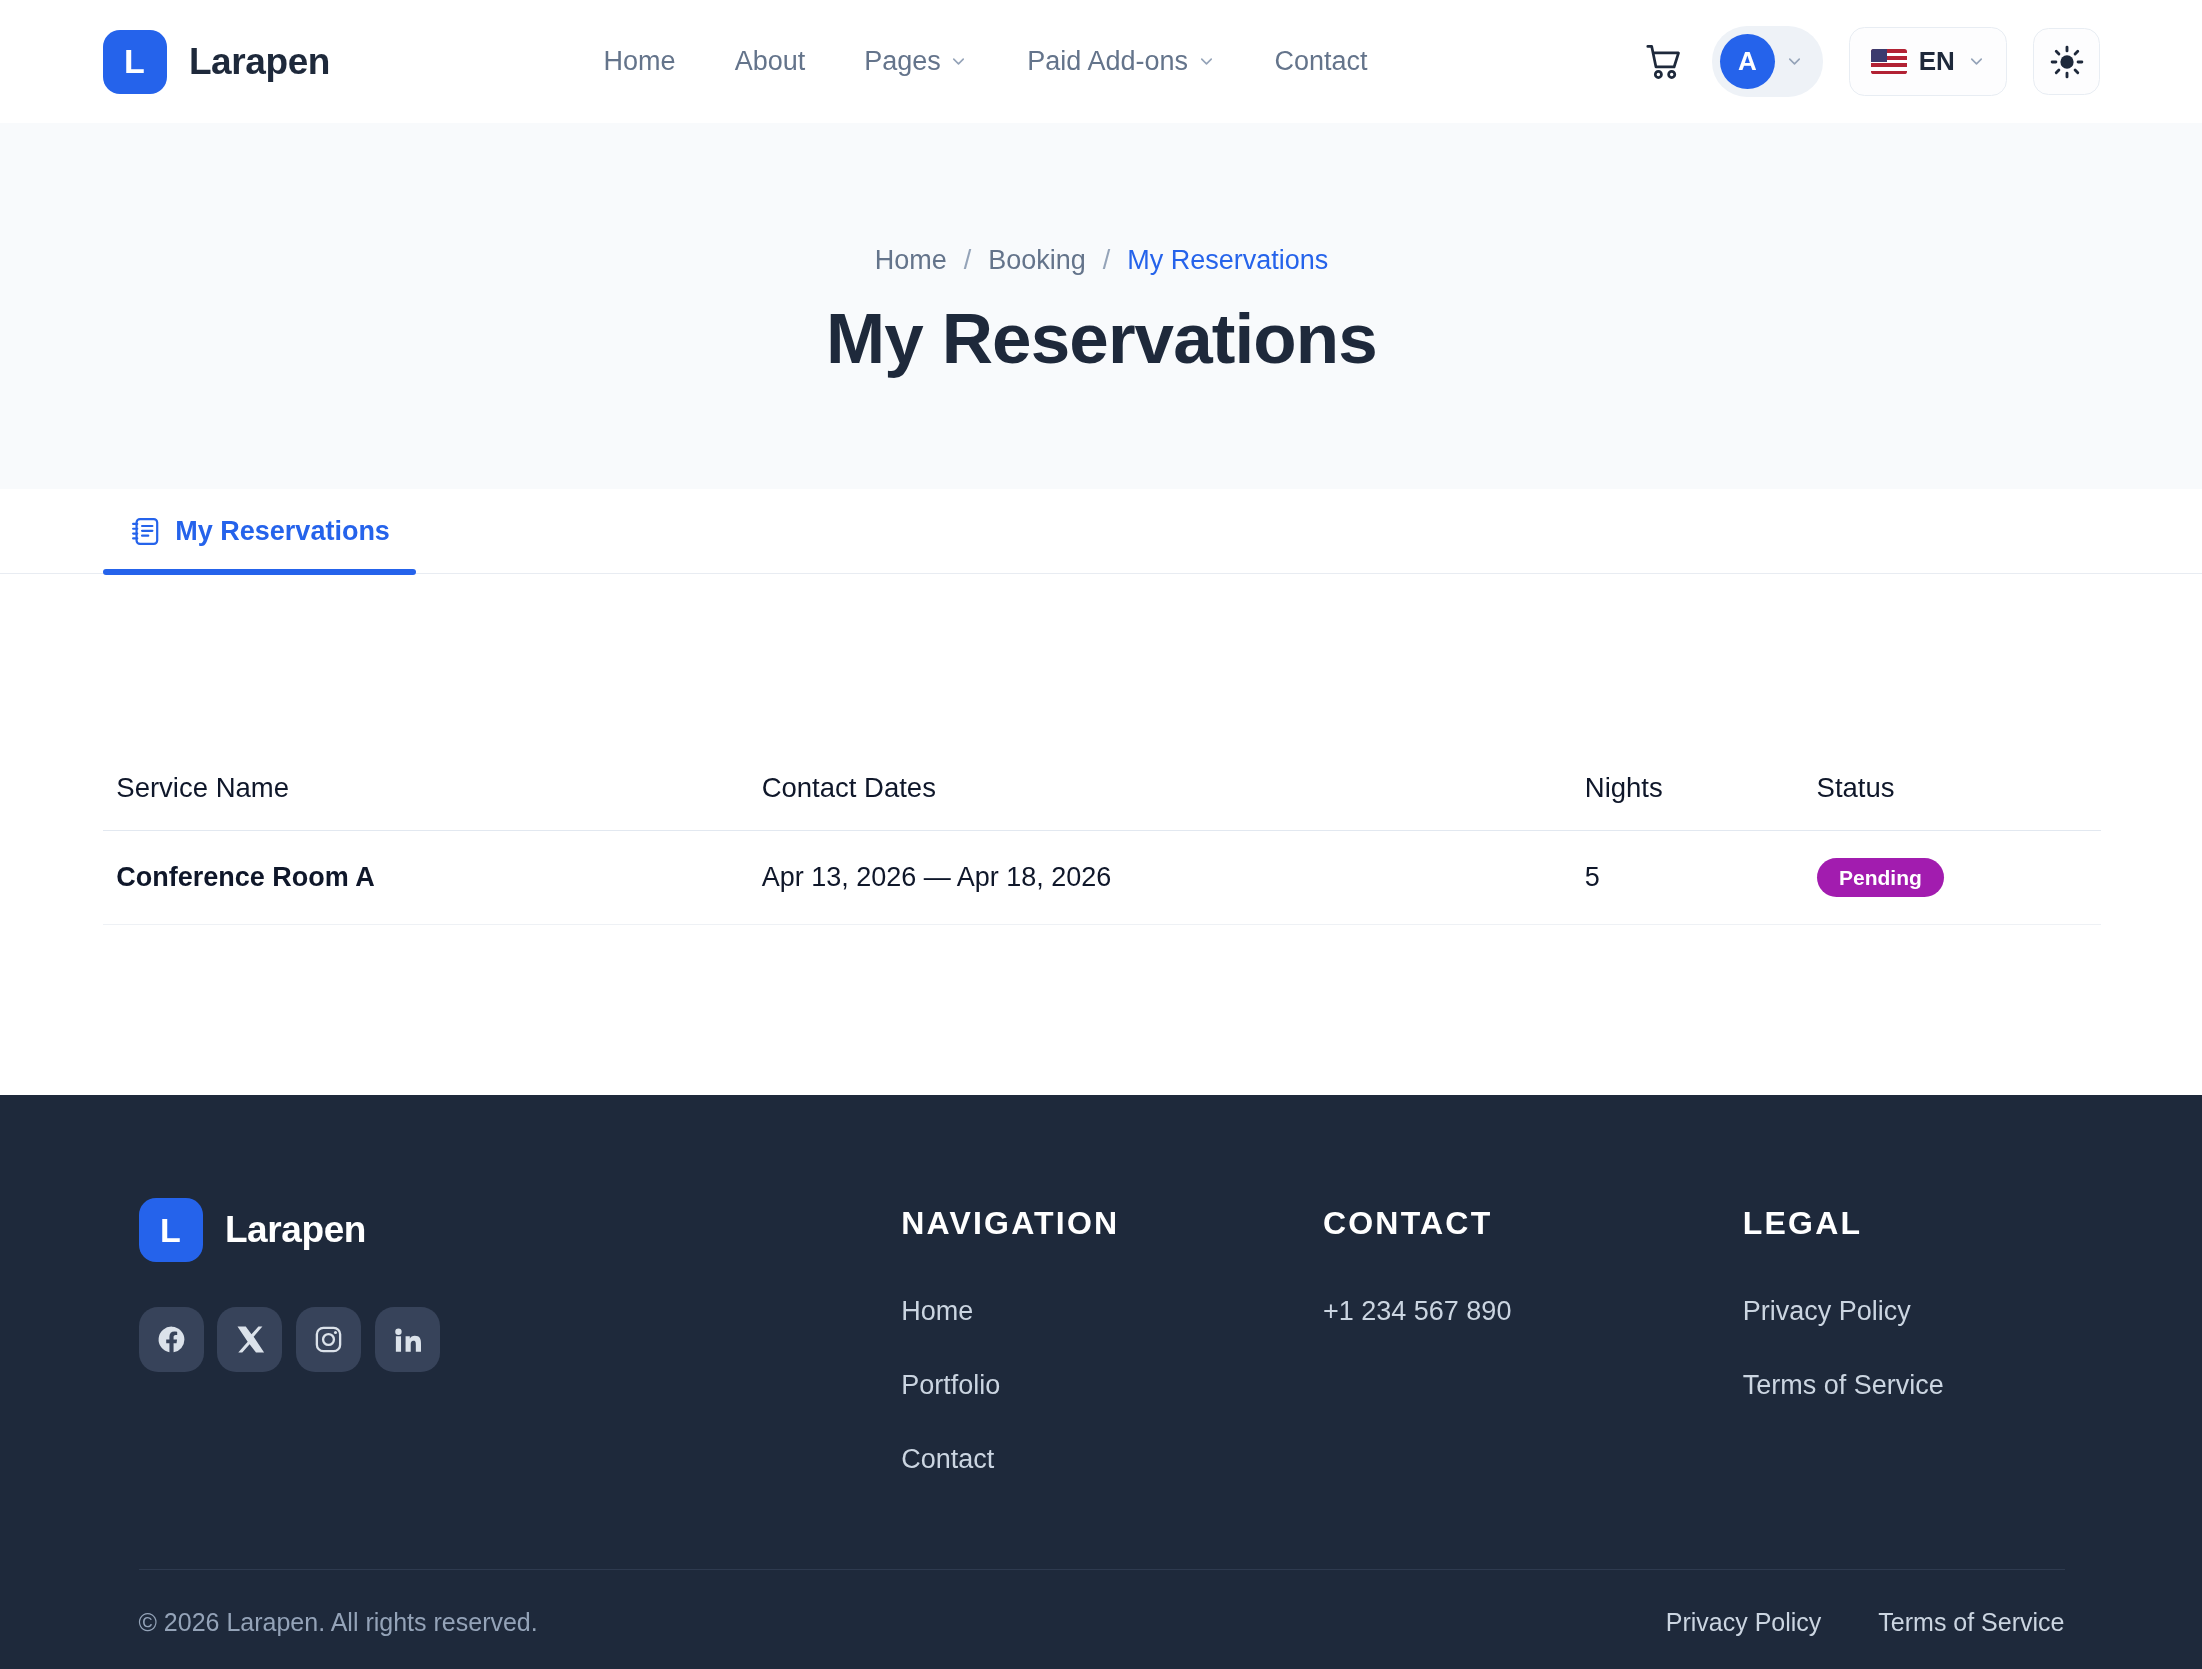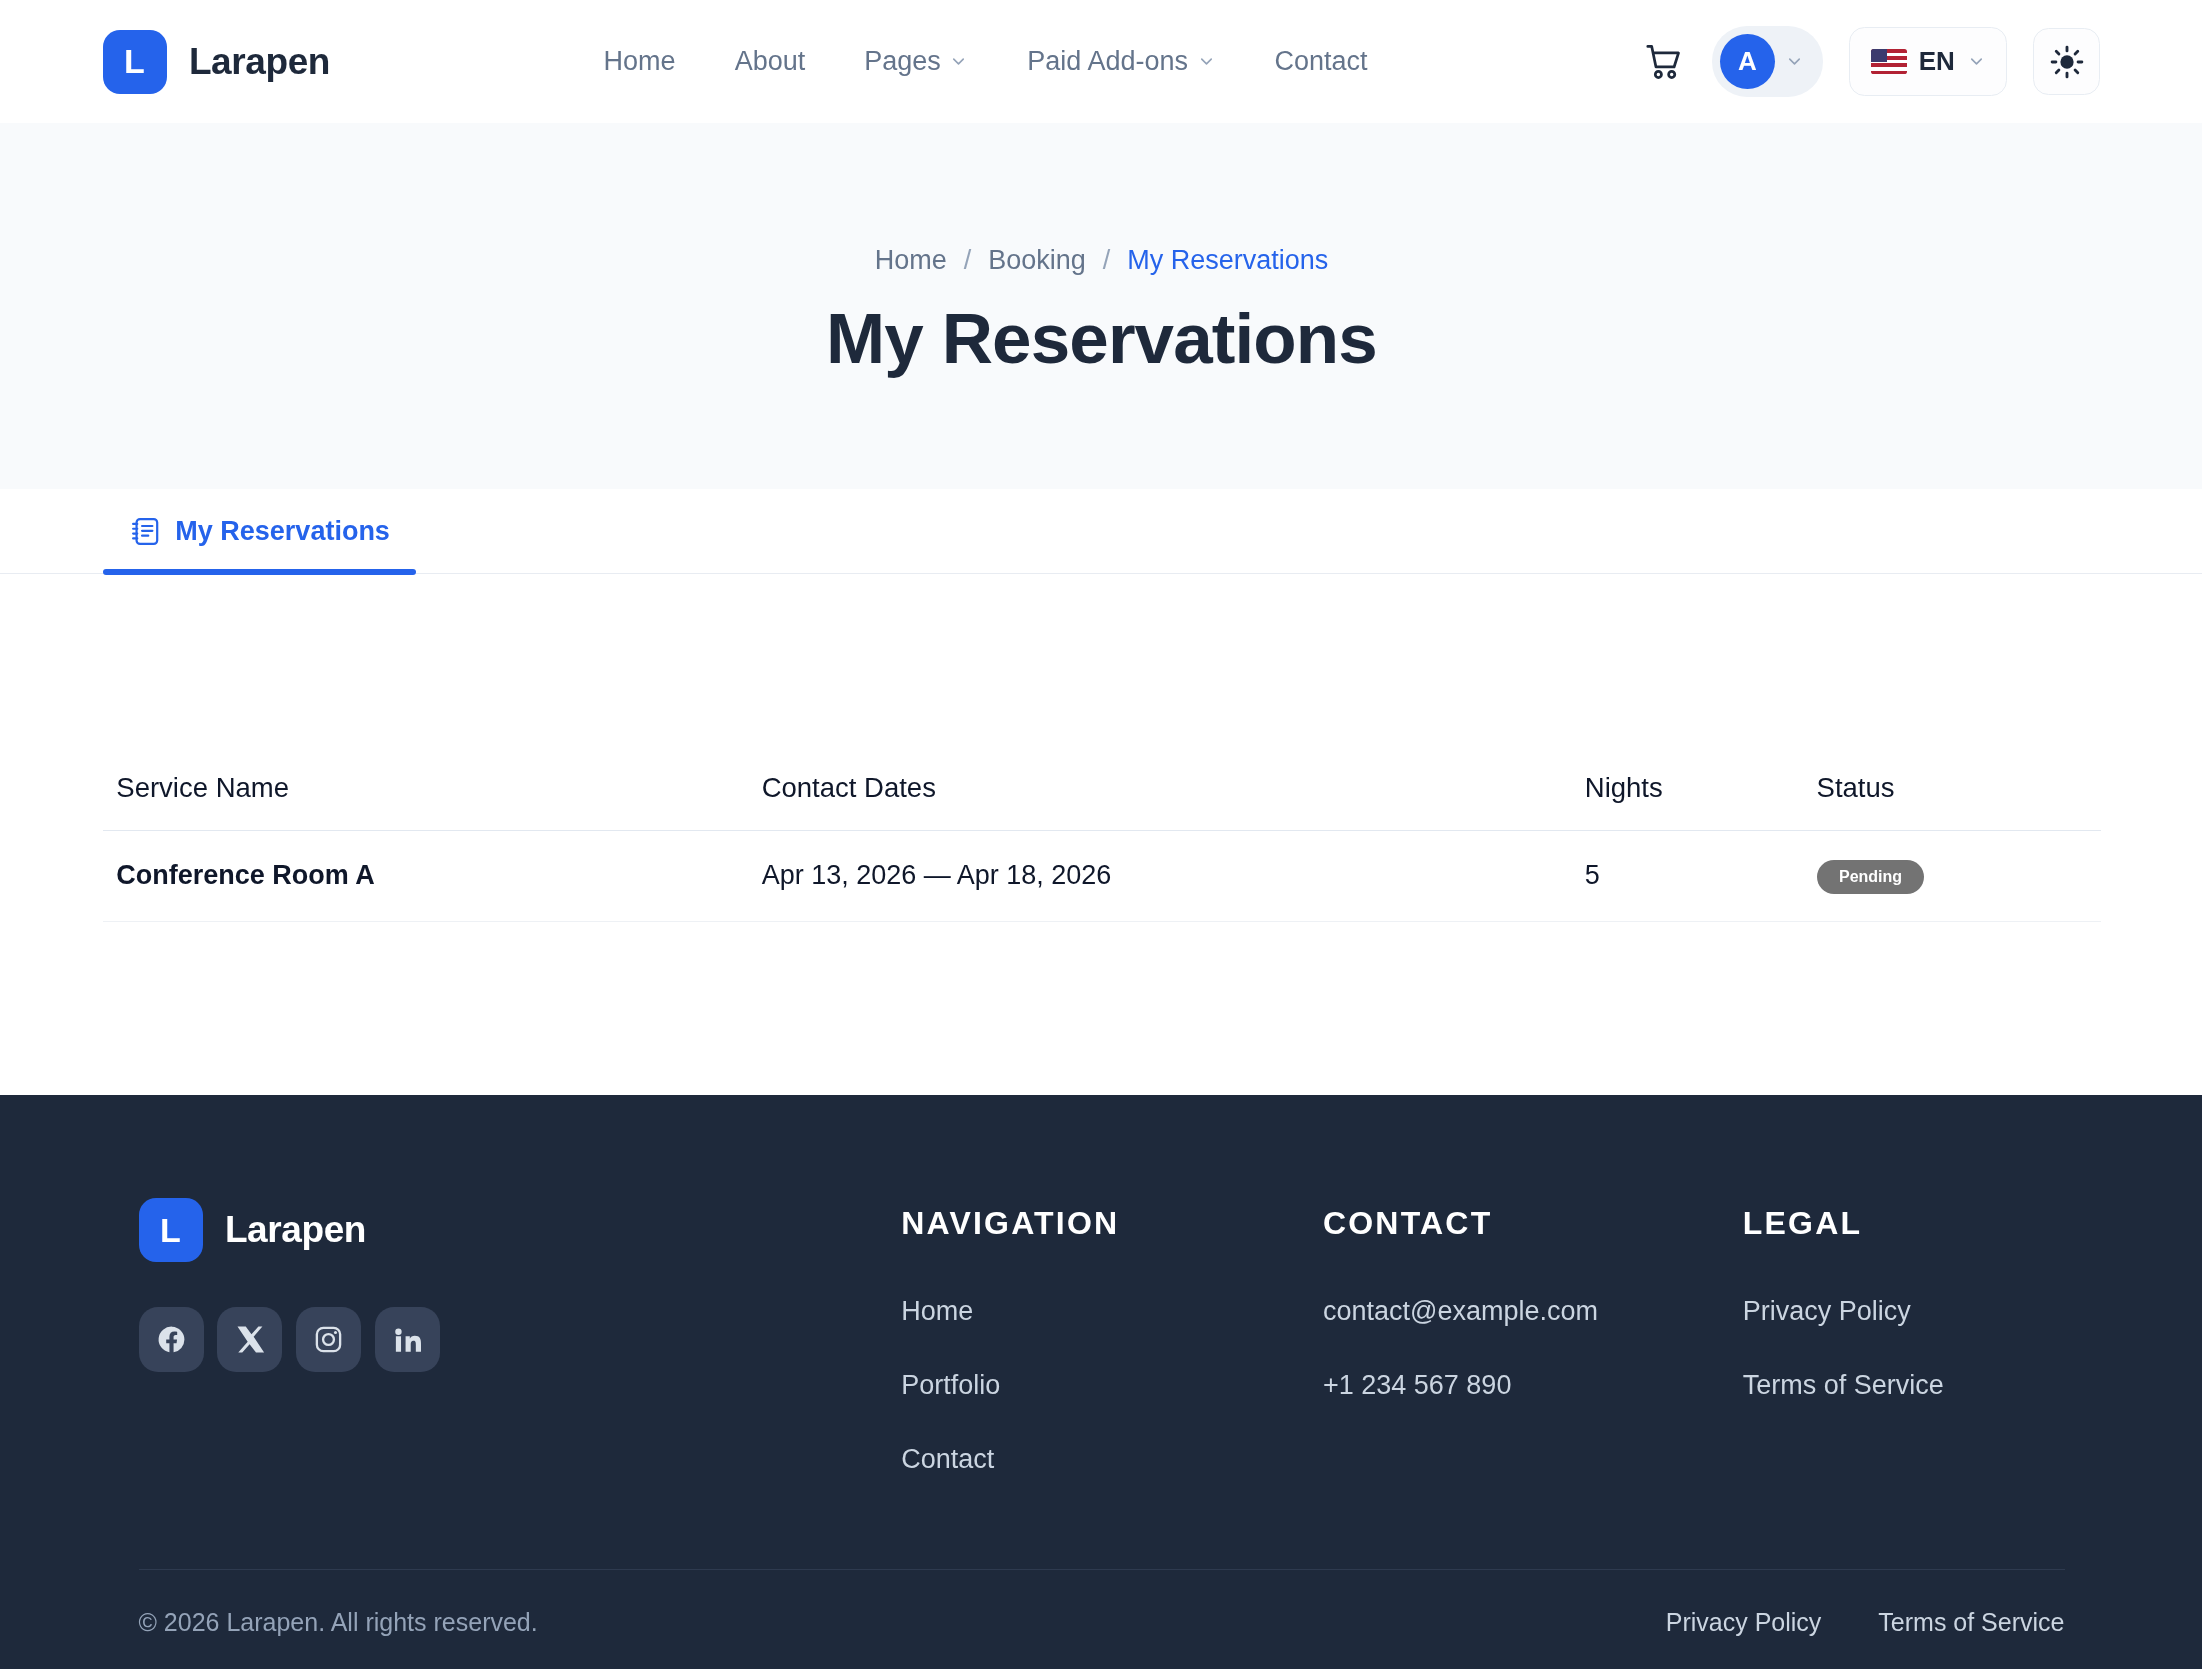--- a/index.html
+++ b/index.html
@@ -69,22 +69,22 @@
 
   
   .main { height: 521px; background: #ffffff; padding-top: 198px; }
   table { width: 100%; border-collapse: collapse; }
   th { text-align: left; font-size: 27.5px; font-weight: 400; color: #0f172a;
     padding: 0 13.8px 26px 13.8px; border-bottom: 1.7px solid #e2e8f0; }
   td { font-size: 27px; color: #0f172a; padding: 27px 13.8px; border-bottom: 1.7px solid #eef1f5; }
   .col-service { width: 32.3%; } .col-dates { width: 41.2%; } .col-nights { width: 11.6%; } .col-status { width: 14.9%; }
   .service-cell { font-weight: 700; }
   .badge {
-    display: inline-block; background: #737373; color: #ffffff;
-    font-size: 16px; font-weight: 700; padding: 7.7px 22.4px; border-radius: 860px; text-align: center;
+    display: inline-block; background: #a21caf; color: #ffffff;
+    font-size: 21px; font-weight: 700; padding: 7.7px 22.4px; border-radius: 860px; text-align: center;
   }
 
   
   .footer { height: 574px; background: #1e293b; color: #cbd5e1; padding-top: 103px; }
   .footer-inner { padding: 0 36px; }
   .footer-grid { display: grid; grid-template-columns: 39.6% 21.9% 21.8% 16.7%; }
   .f-brand { display: flex; align-items: center; gap: 22.4px; cursor: pointer; }
   .f-brand .brand-name { color: #ffffff; }
   .f-desc { margin-top: 40px; font-size: 27px; line-height: 1.6; color: #cbd5e1; max-width: 533px; }
   .socials { margin-top: 45px; display: flex; gap: 13.8px; }
@@ -254,21 +254,20 @@
         <ul class="f-list">
           <li class="f-link">Home</li>
           <li class="f-link">Portfolio</li>
           <li class="f-link">Contact</li>
         </ul>
       </div>
 
       <div>
         <div class="col-heading">CONTACT</div>
         <ul class="f-list">
-          <li>contact@example.com</li>
           <li>+1 234 567 890</li>
         </ul>
       </div>
 
       <div>
         <div class="col-heading">LEGAL</div>
         <ul class="f-list">
           <li class="f-link">Privacy Policy</li>
           <li class="f-link">Terms of Service</li>
         </ul>

